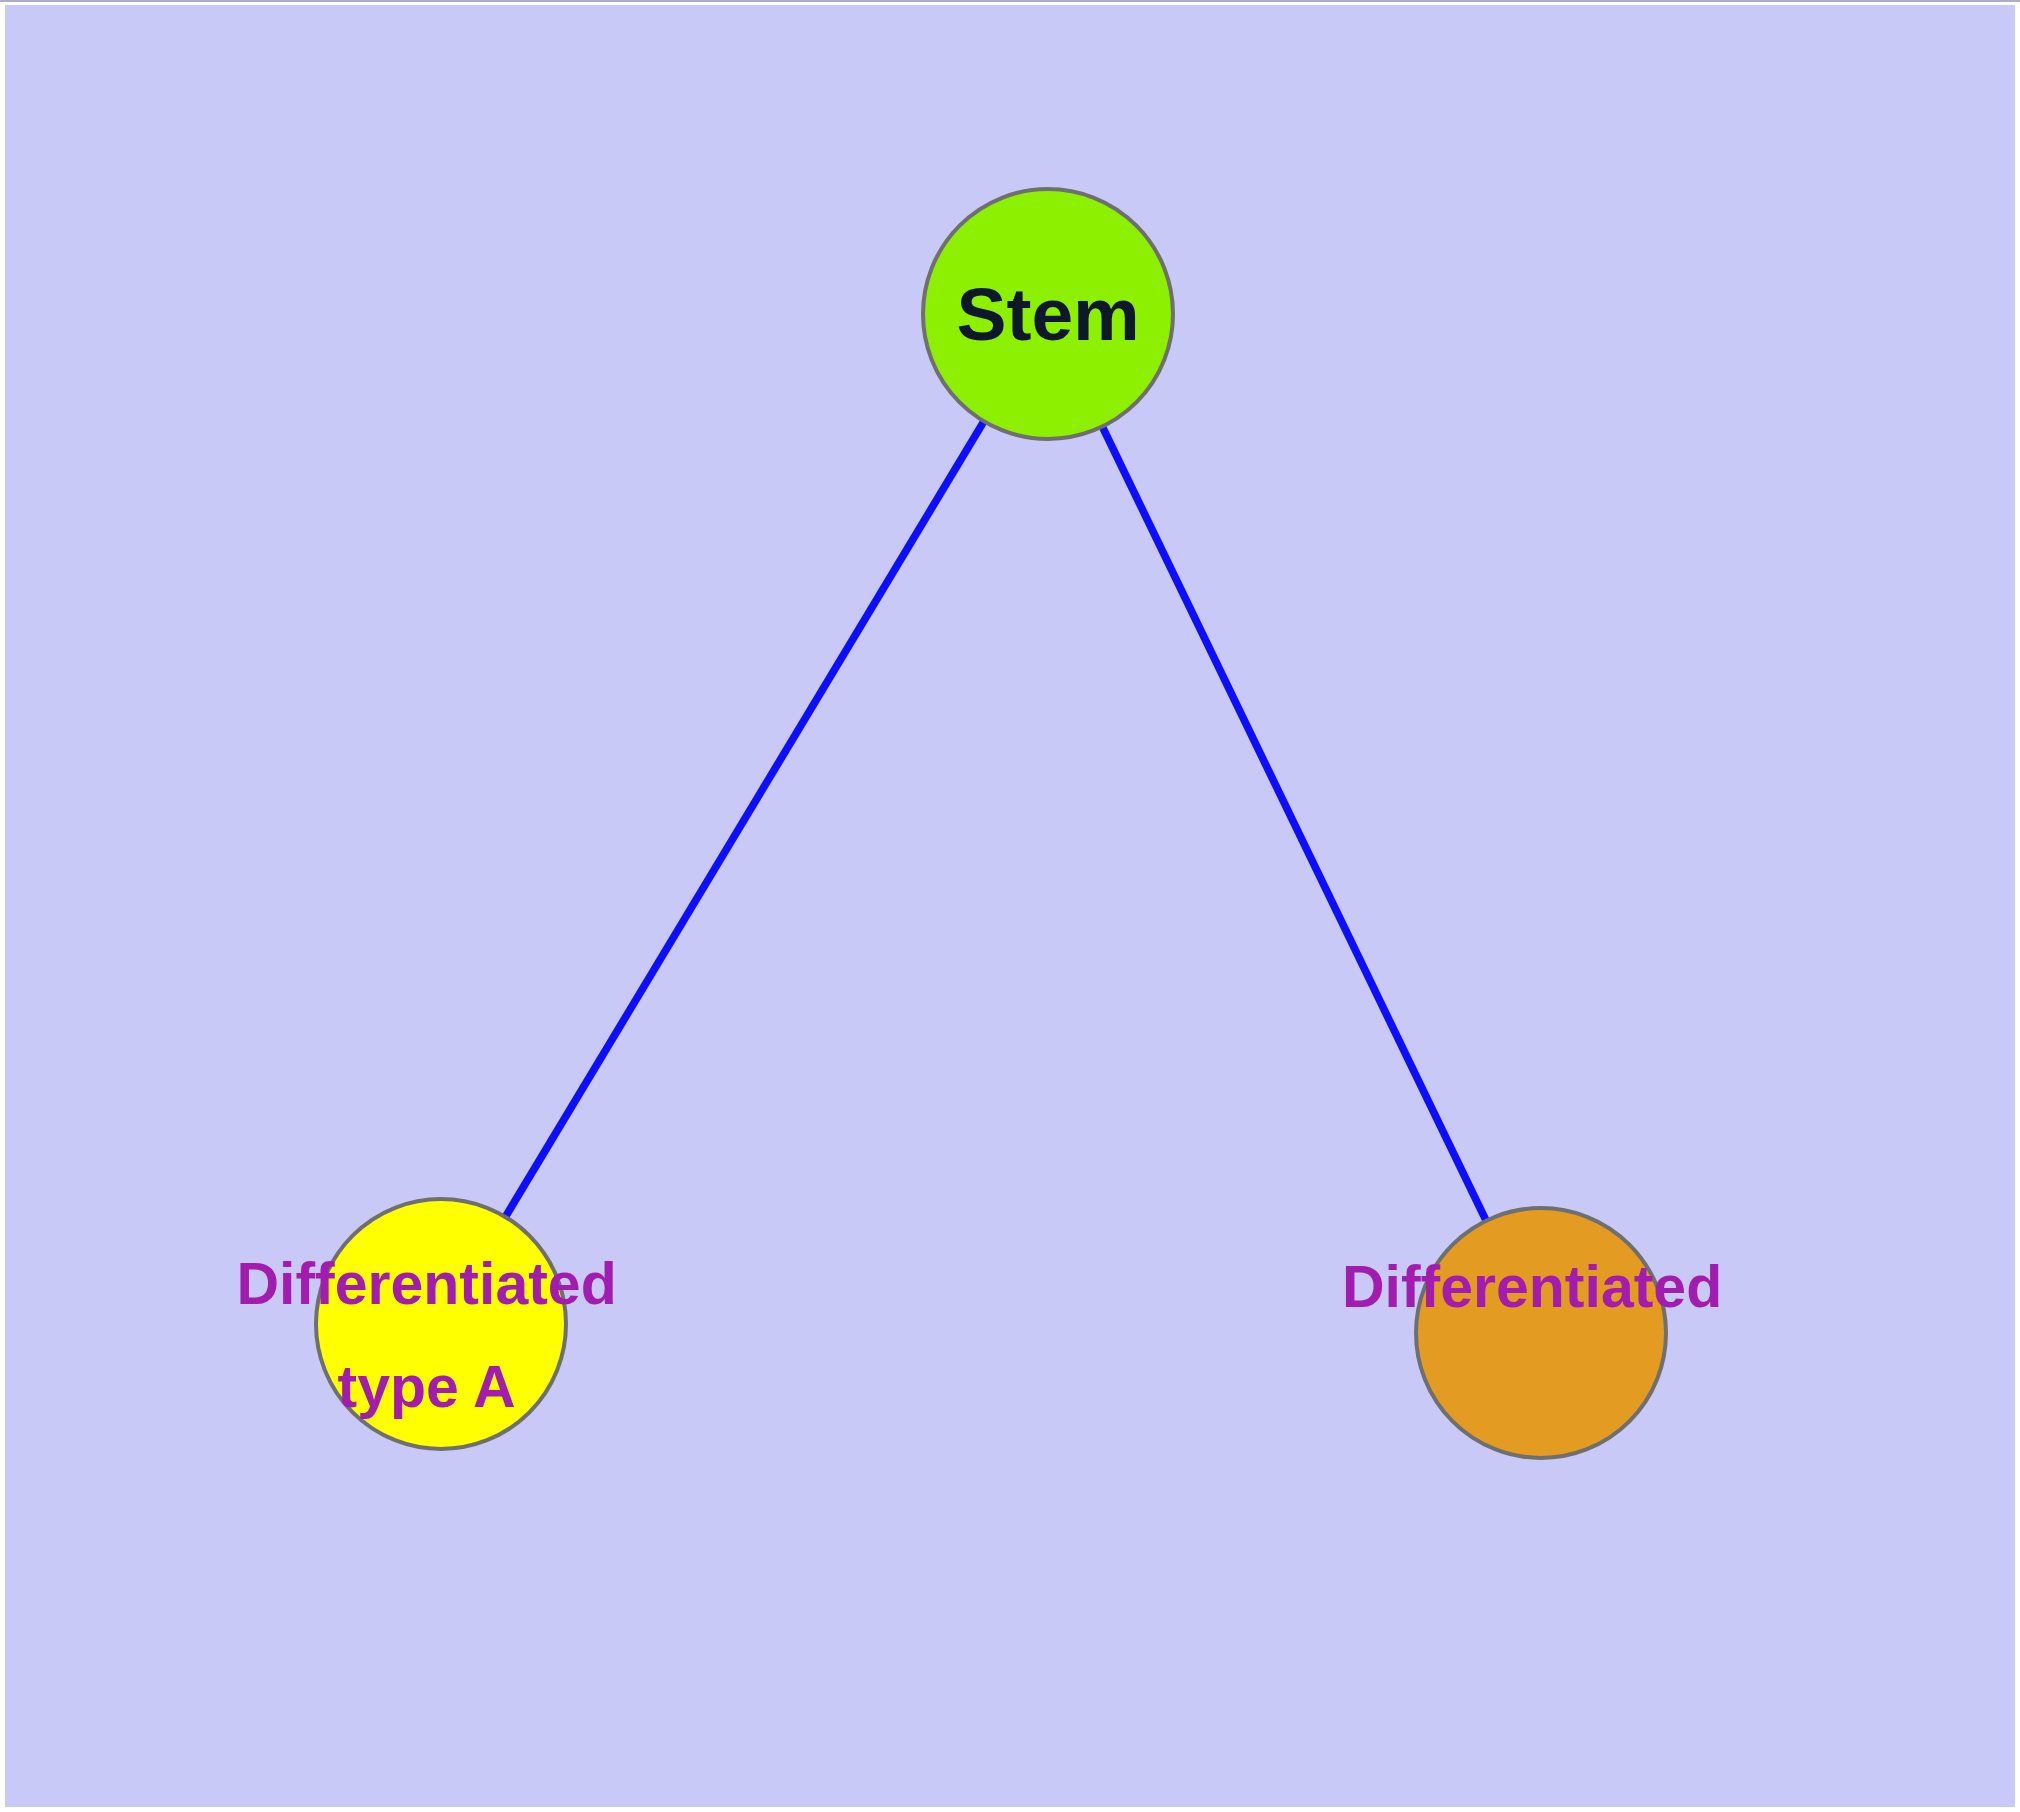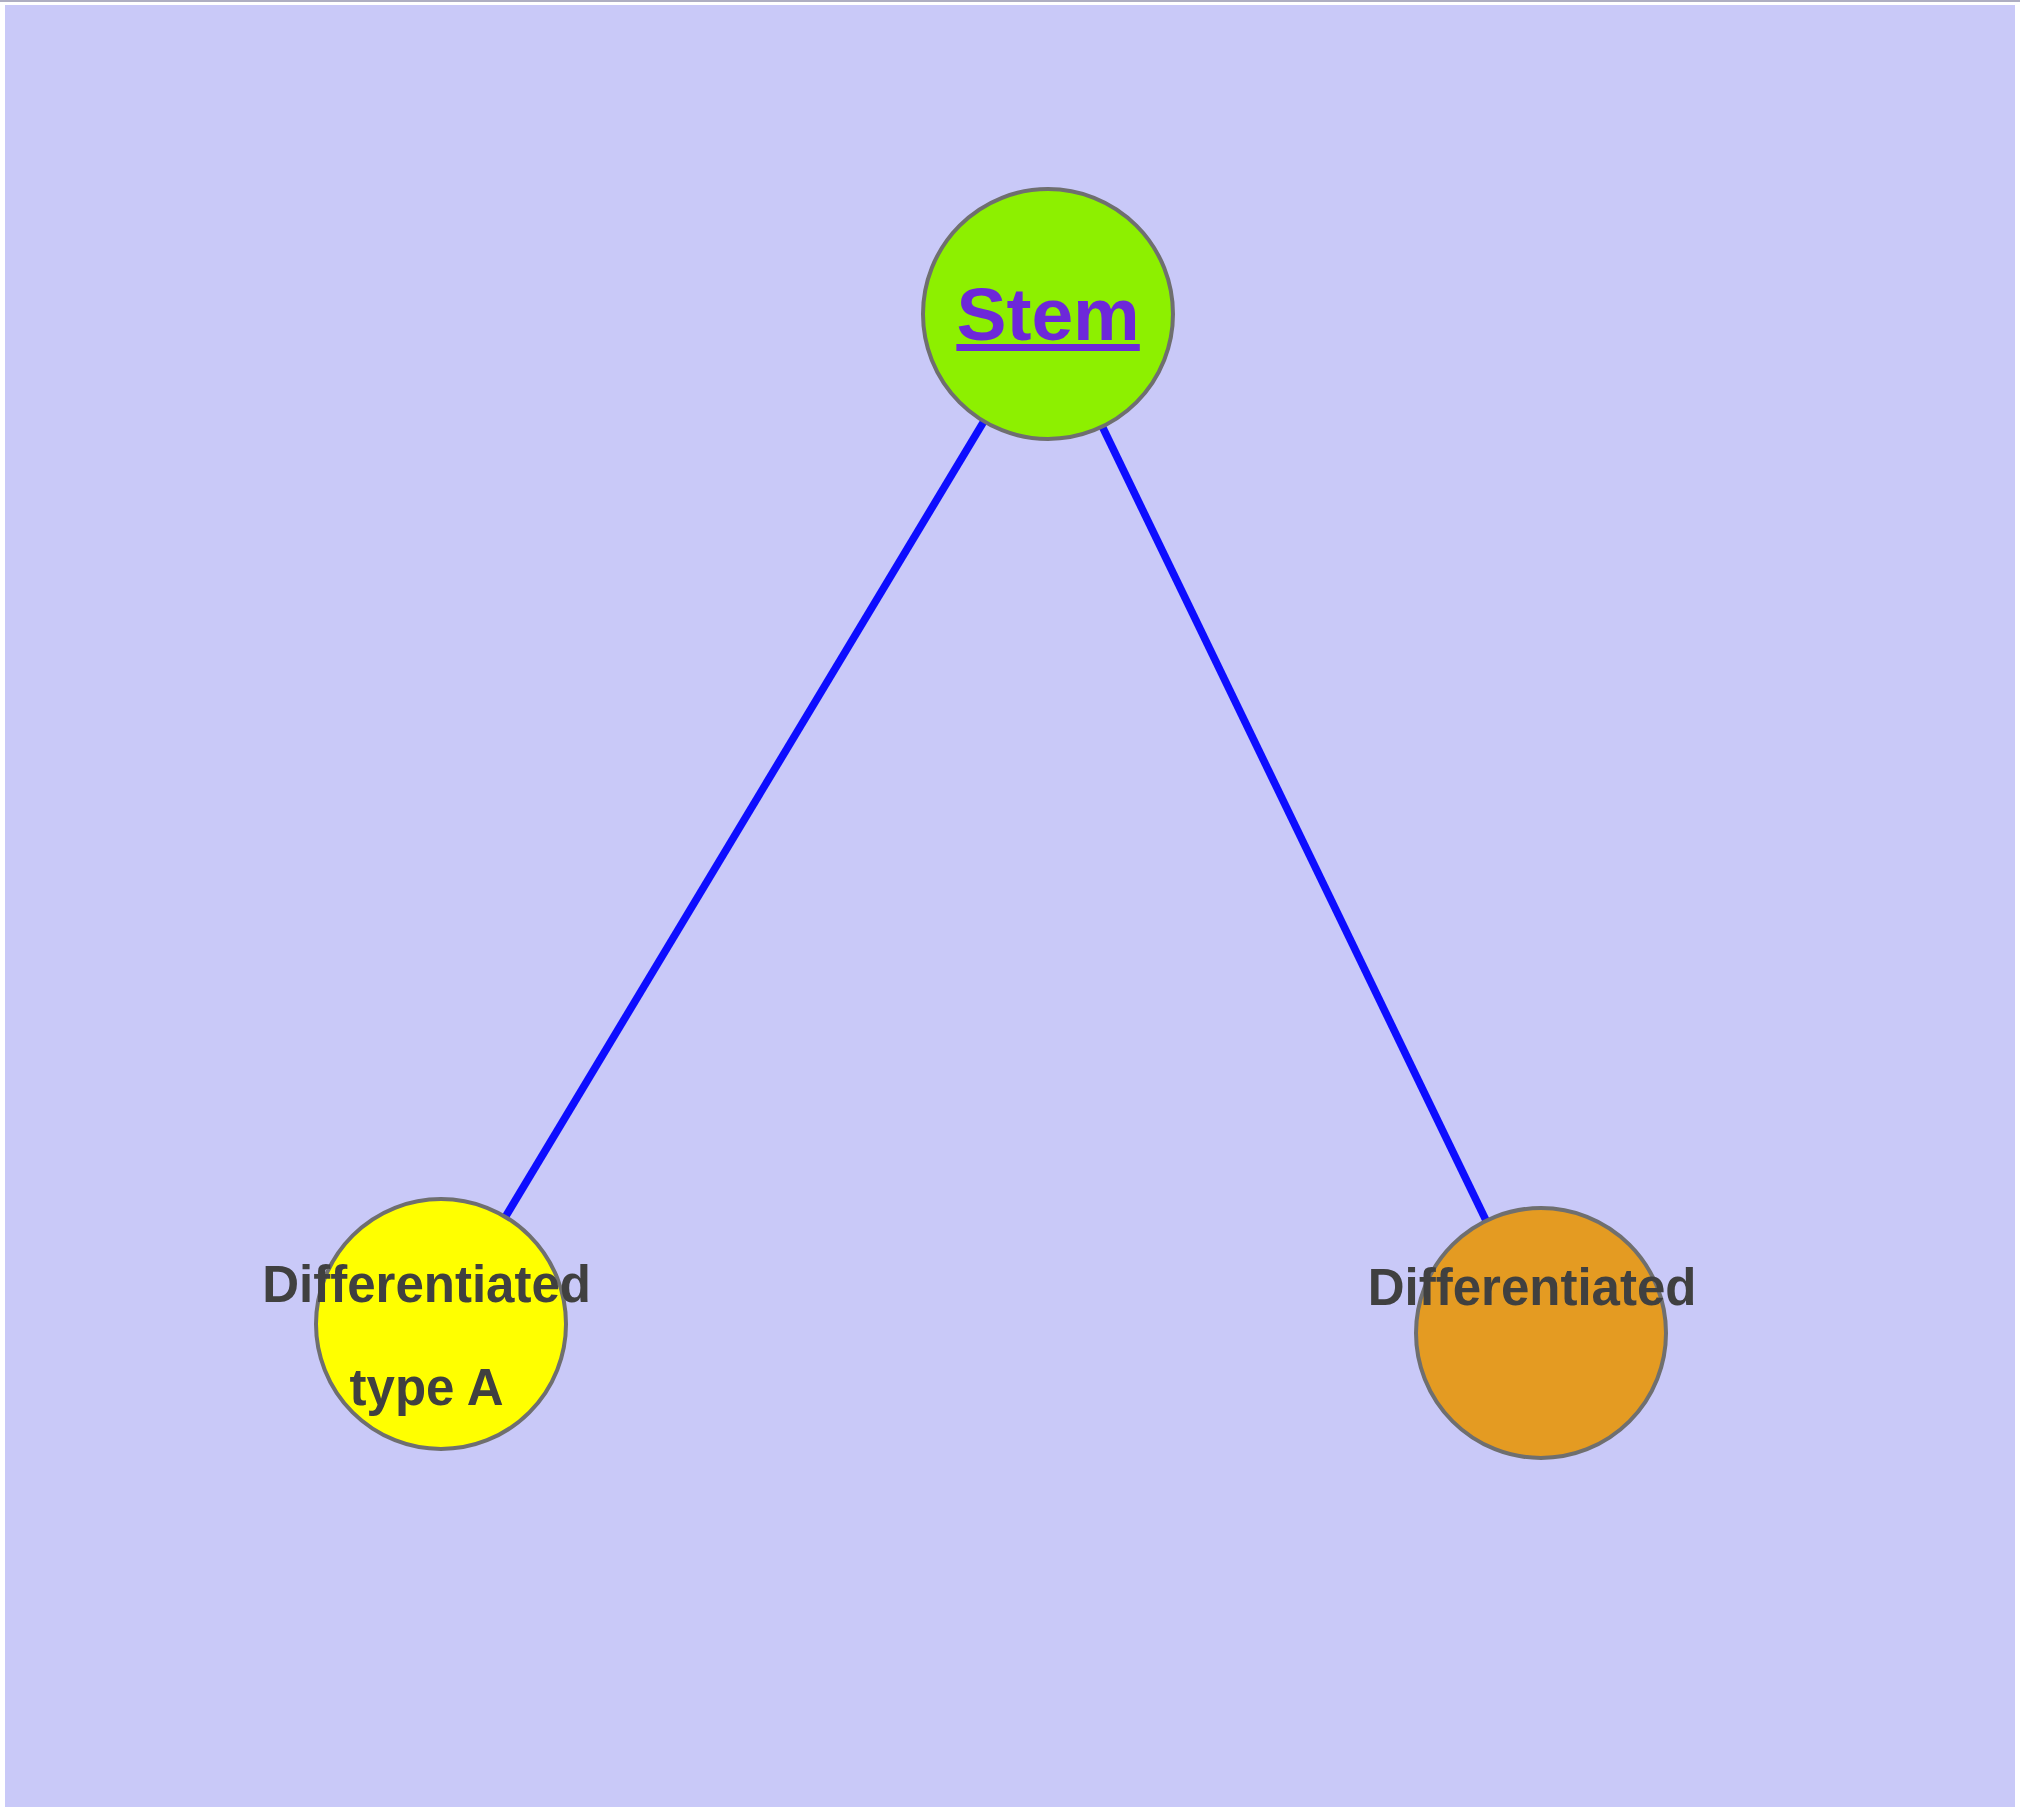--- a/index.html
+++ b/index.html
@@ -41,32 +41,31 @@
     justify-content: center;
     box-sizing: content-box;
     z-index: 2;
   }
   .node-stem  { left: 916px; top: 182px; }
   .node-a     { left: 309px;  top: 1192px; }
   .node-b     { left: 1409px; top: 1201px; }
   .node-label-inside {
     font-size: 75px;
     font-weight: bold;
-    color: #6d28d9;
+    color: #0f172a;
     line-height: 1;
     white-space: nowrap;
-    text-decoration: underline;
   }
   .node-label-block {
     position: absolute;
     width: 848px;
     text-align: center;
-    font-size: 51px;
+    font-size: 59px;
     font-weight: bold;
-    color: #404040;
+    color: #a21caf;
     z-index: 3;
   }
   .label-a { left: -2.5px;   top: 1228px; }
   .label-b { left: 1103px; top: 1231px; }
   .label-line {
     display: block;
     height: 103px;
     line-height: 103px;
     white-space: nowrap;
   }

